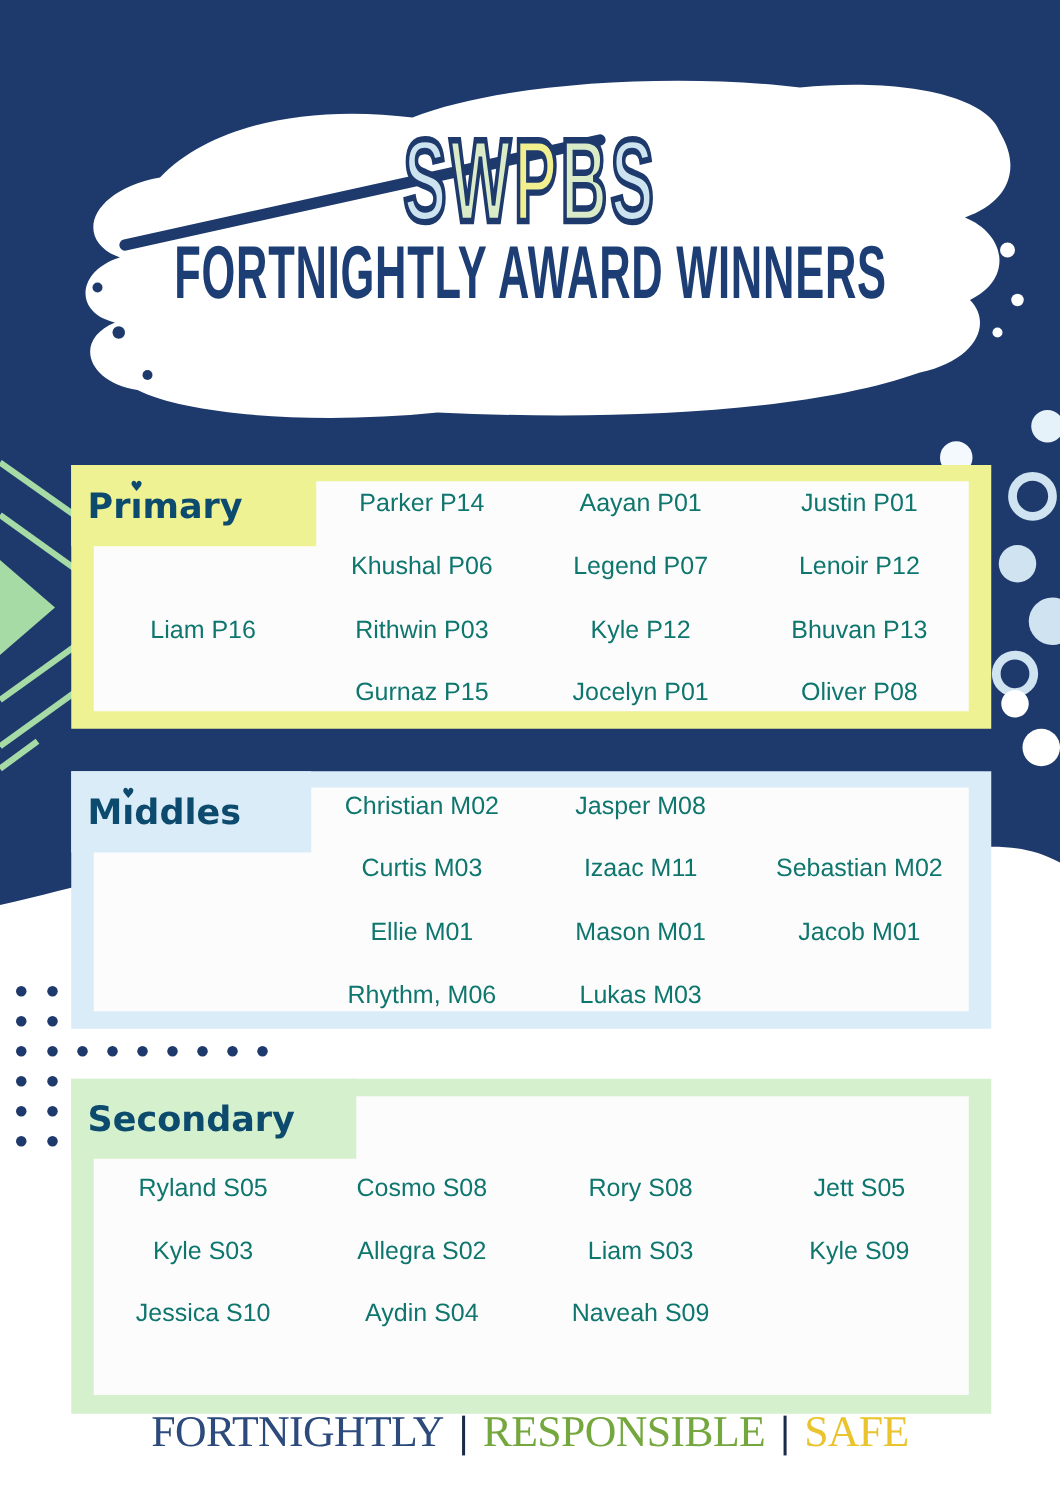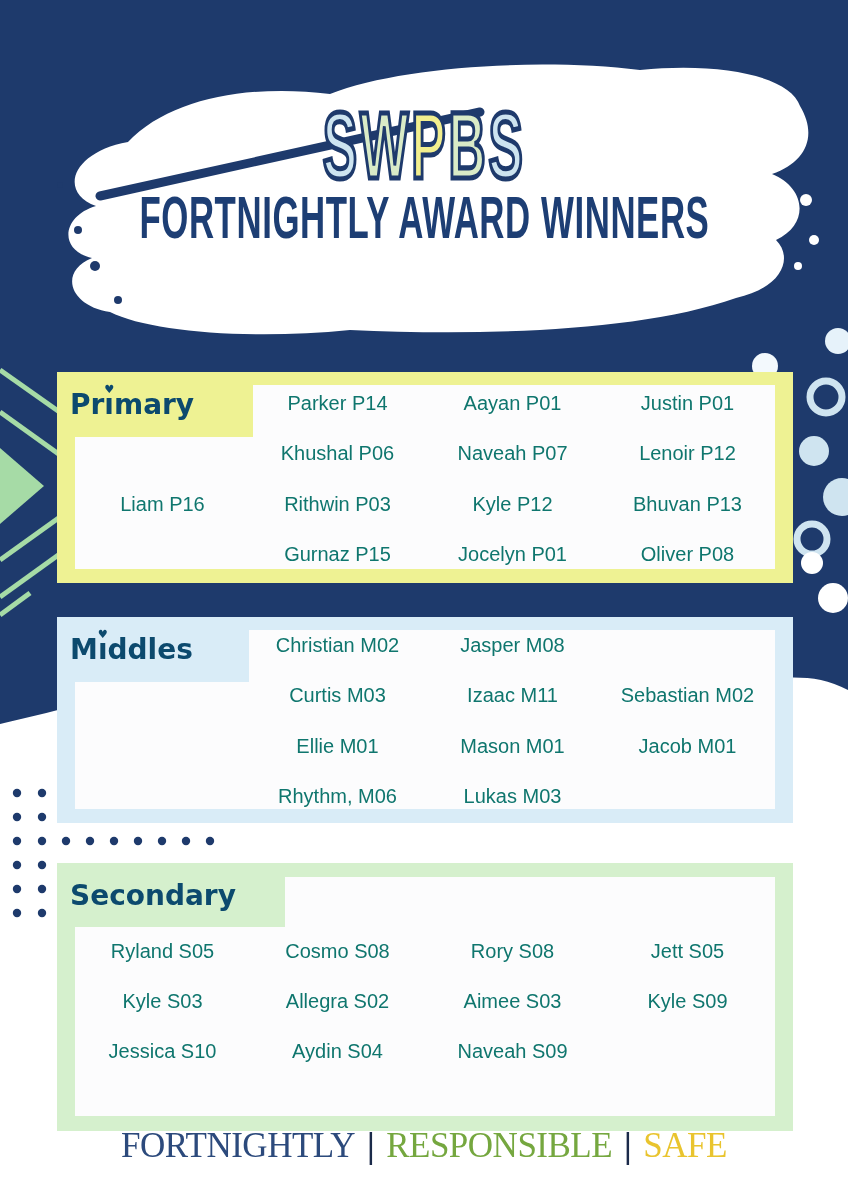--- a/index.html
+++ b/index.html
@@ -169,21 +169,21 @@
     <div class="label-block" style="background-color: rgb(238, 242, 147);">
       <span>Pr<span class="hi">ı<span class="hrt">♥</span></span>mary</span>
     </div>
     <div class="grid">
       <div class="cell"></div>
       <div class="cell">Parker P14</div>
       <div class="cell">Aayan P01</div>
       <div class="cell">Justin P01</div>
       <div class="cell"></div>
       <div class="cell">Khushal P06</div>
-      <div class="cell">Naveah P07</div>
+      <div class="cell">Legend P07</div>
       <div class="cell">Lenoir P12</div>
       <div class="cell">Liam P16</div>
       <div class="cell">Rithwin P03</div>
       <div class="cell">Kyle P12</div>
       <div class="cell">Bhuvan P13</div>
       <div class="cell"></div>
       <div class="cell">Gurnaz P15</div>
       <div class="cell">Jocelyn P01</div>
       <div class="cell">Oliver P08</div>
     </div>
@@ -219,21 +219,21 @@
     <div class="label-block" style="background-color: rgb(213, 240, 205);">
       <span>Secondary</span>
     </div>
     <div class="grid">
       <div class="cell">Ryland S05</div>
       <div class="cell">Cosmo S08</div>
       <div class="cell">Rory S08</div>
       <div class="cell">Jett S05</div>
       <div class="cell">Kyle S03</div>
       <div class="cell">Allegra S02</div>
-      <div class="cell">Aimee S03</div>
+      <div class="cell">Liam S03</div>
       <div class="cell">Kyle S09</div>
       <div class="cell">Jessica S10</div>
       <div class="cell">Aydin S04</div>
       <div class="cell">Naveah S09</div>
     </div>
   </div>
 
   <div class="footer">
     <span style="color: rgb(44, 74, 124);">FORTNIGHTLY</span>
     <span class="sep" style="color: rgb(27, 42, 74);">|</span>

